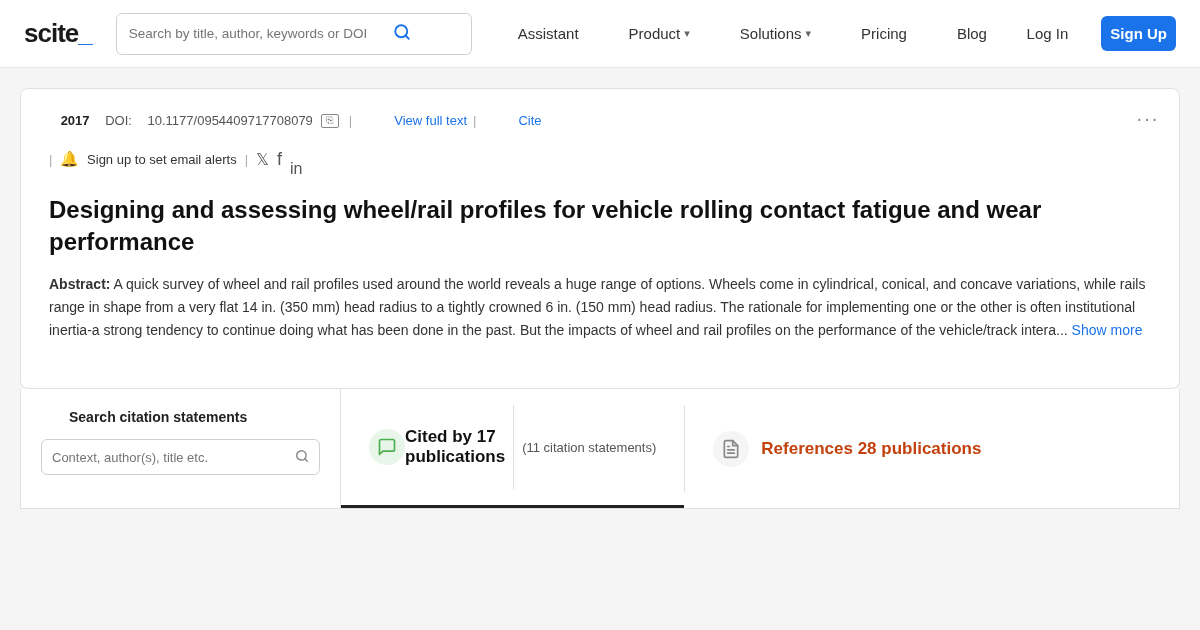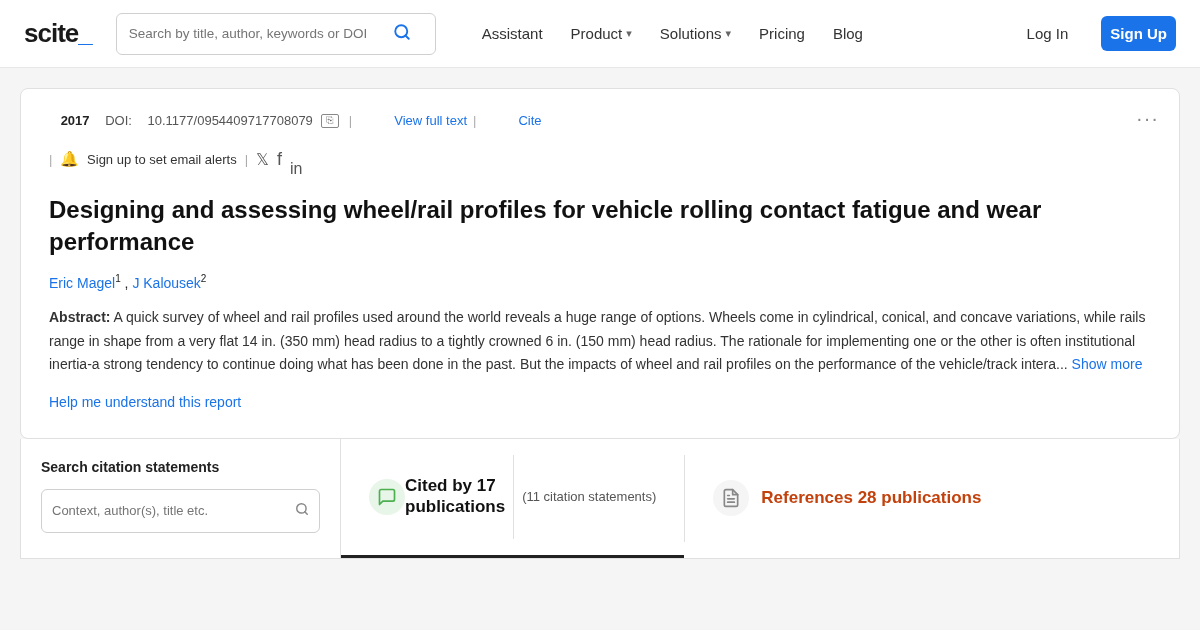--- a/index.html
+++ b/index.html
@@ -25,37 +25,37 @@
       align-items: center;
     }
     .logo span.underscore { color: #1a73e8; }
     .search-bar {
       display: flex;
       align-items: center;
       border: 1.5px solid #d0d0d0;
       border-radius: 6px;
       padding: 0 12px;
       height: 42px;
-      width: 320px;
+      width: 356px;
       background: #fff;
       margin-right: 32px;
     }
     .search-bar input {
       border: none;
       outline: none;
       font-size: 13.5px;
       color: #555;
       width: 260px;
       background: transparent;
     }
     .search-icon-svg { color: #1a73e8; margin-left: 4px; flex-shrink: 0; }
     .nav-links {
       display: flex;
       align-items: center;
-      gap: 0;
+      gap: 22px;
       flex: 1;
     }
     .nav-item {
       padding: 8px 14px;
       font-size: 15px;
       color: #333;
       cursor: pointer;
       border-radius: 4px;
       display: flex;
       align-items: center;
@@ -194,28 +194,29 @@
       width: 320px;
       border-right: 1px solid #e0e0e0;
       padding: 20px 20px;
       flex-shrink: 0;
     }
     .search-citations-panel h3 {
       font-size: 14px;
       font-weight: 700;
       color: #222;
       margin-bottom: 14px;
+      margin-left: 28px;
     }
     .citation-search-input {
       display: flex;
       align-items: center;
       border: 1.5px solid #d0d0d0;
       border-radius: 6px;
       padding: 0 10px;
-      height: 44px;
+      height: 36px;
       background: #fff;
     }
     .citation-search-input input {
       border: none;
       outline: none;
       font-size: 13px;
       color: #888;
       background: transparent;
       width: 100%;
     }
@@ -351,35 +352,29 @@
       <span class="sep">|</span>
       <span class="social-icon">𝕏</span>
       <span class="social-icon" style="font-size:18px;">f</span>
       <span class="social-icon" style="font-size:16px;margin-top:20px;">in</span>
     </div>
 
     
     <div class="article-title">Designing and assessing wheel/rail profiles for vehicle rolling contact fatigue and wear performance</div>
 
     
-    <div class="article-authors">
-      <a href="#">Eric Magel</a><span class="superscript">1</span>
-      <span> , </span>
-      <a href="#">J Kalousek</a><span class="superscript">2</span>
-    </div>
 
     
     <div class="abstract">
       <strong>Abstract:</strong>
       <span> </span><span>A quick survey of wheel and rail profiles used around the world reveals a huge range of options. Wheels come in cylindrical, conical, and concave variations, while rails range in shape from a very flat 14 in. (350 mm) head radius to a tightly crowned 6 in. (150 mm) head radius. The rationale for implementing one or the other is often institutional inertia-a strong tendency to continue doing what has been done in the past. But the impacts of wheel and rail profiles on the performance of the vehicle/track intera...</span>
       <a href="#" class="show-more"> <span>Show more</span></a>
     </div>
 
     
-    <a href="#" class="help-link">Help me understand this report</a>
 
   </div>
 
   <div class="bottom-section">
 
     <div class="search-citations-panel">
       <h3>Search citation statements</h3>
       <div class="citation-search-input">
         <input type="text" placeholder="Context, author(s), title etc." style="">
         <span class="search-sm">

